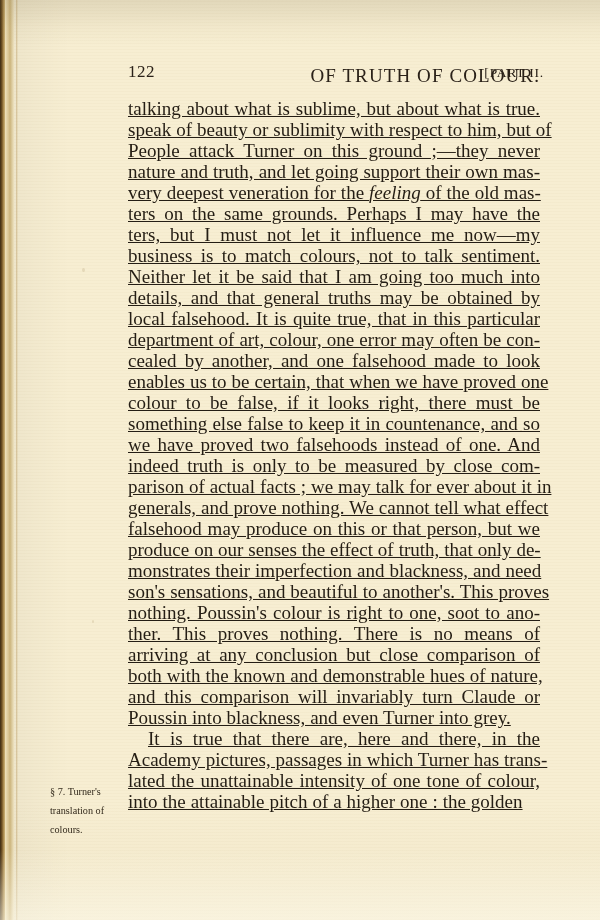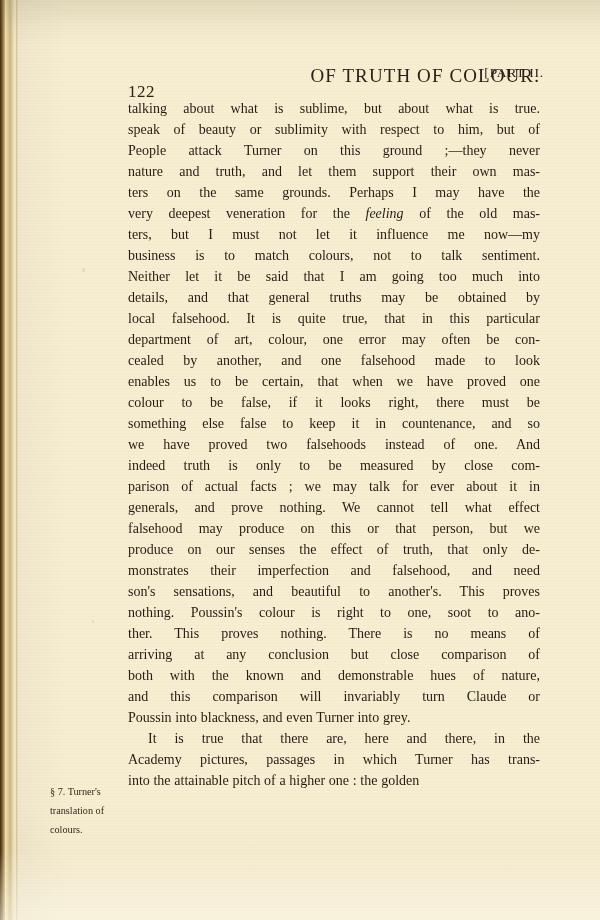--- a/index.html
+++ b/index.html
@@ -92,21 +92,20 @@
     position: relative;
     height: 26px;
     margin-bottom: 10px;
   }
   #page-folio {
     position: absolute;
     left: 0; top: 0;
     font-size: 17px;
     letter-spacing: 0.5px;
     color: #2a2118;
-    margin-top: 20px;
   }
   #head-title {
     position: absolute;
     left: 9px; right: 0; top: 3px;
     text-align: right;
     font-size: 19px;
     font-variant: small-caps;
     letter-spacing: 1.1px;
     color: #2a2118;
   }
@@ -114,27 +113,28 @@
     position: absolute;
     right: -4px; top: 3px;
     font-size: 13.5px;
     font-variant: small-caps;
     letter-spacing: 0.8px;
     color: #2a2118;
     white-space: nowrap;
   }
 
   .body-para {
-    font-size: 14px;
+    font-size: 19px;
     line-height: 21.0px;
     text-align: justify;
     text-align-last: left;
     color: #241d14;
     margin: 0;
     word-spacing: 0.2px;
+    text-decoration: underline;
   }
   .body-para em {
     font-style: italic;
   }
 
   
   .ln {
     display: block;
     text-align: justify;
     text-align-last: justify;
@@ -185,51 +185,52 @@
     <div id="running-head">
       <span id="page-folio">122</span>
       <span id="head-title">OF TRUTH OF COLOUR.</span>
       <span id="head-part">[PART II.</span>
     </div>
 
     <p class="body-para" id="para-1">
         <span class="ln">talking about what is sublime, but about what is true.</span>
         <span class="ln">speak of beauty or sublimity with respect to him, but of</span>
         <span class="ln">People attack Turner on this ground ;—they never</span>
-        <span class="ln">nature and truth, and let them support their own mas-</span>
+        <span class="ln">nature and truth, and let going support their own mas-</span>
+        <span class="ln">very deepest veneration for the <em>feeling</em> of the old mas-</span>
         <span class="ln">ters on the same grounds.   Perhaps I may have the</span>
-        <span class="ln">very deepest veneration for the <em>feeling</em> of the old mas-</span>
         <span class="ln">ters, but I must not let it influence me now—my</span>
         <span class="ln">business is to match colours, not to talk sentiment.</span>
         <span class="ln">Neither let it be said that I am going too much into</span>
         <span class="ln">details, and that general truths may be obtained by</span>
         <span class="ln">local falsehood.   It is quite true, that in this particular</span>
         <span class="ln">department of art, colour, one error may often be con-</span>
         <span class="ln">cealed by another, and one falsehood made to look</span>
         <span class="ln">enables us to be certain, that when we have proved one</span>
         <span class="ln">colour to be false, if it looks right, there must be</span>
         <span class="ln">something else false to keep it in countenance, and so</span>
         <span class="ln">we have proved two falsehoods instead of one.   And</span>
         <span class="ln">indeed truth is only to be measured by close com-</span>
         <span class="ln">parison of actual facts ; we may talk for ever about it in</span>
         <span class="ln">generals, and prove nothing.   We cannot tell what effect</span>
         <span class="ln">falsehood may produce on this or that person, but we</span>
         <span class="ln">produce on our senses the effect of truth, that only de-</span>
-        <span class="ln">monstrates their imperfection and falsehood, and need</span>
+        <span class="ln">monstrates their imperfection and blackness, and need</span>
         <span class="ln">son's sensations, and beautiful to another's.   This proves</span>
         <span class="ln">nothing.   Poussin's colour is right to one, soot to ano-</span>
         <span class="ln">ther.   This proves nothing.   There is no means of</span>
         <span class="ln">arriving at any conclusion but close comparison of</span>
         <span class="ln">both with the known and demonstrable hues of nature,</span>
         <span class="ln">and this comparison will invariably turn Claude or</span>
         <span class="ln last">Poussin into blackness, and even Turner into grey.</span>
       </p>
     <p class="body-para" id="para-2">
         <span class="ln first-indent">It is true that there are, here and there, in the</span>
         <span class="ln">Academy pictures, passages in which Turner has trans-</span>
+        <span class="ln">lated the unattainable intensity of one tone of colour,</span>
         <span class="ln last">into the attainable pitch of a higher one : the golden</span>
       </p>
 
   </div>
 
   <div id="side-note">§ 7. Turner's translation of colours.</div>
 
   <div id="top-sheen"></div>
   <div id="bottom-sheen"></div>
 

